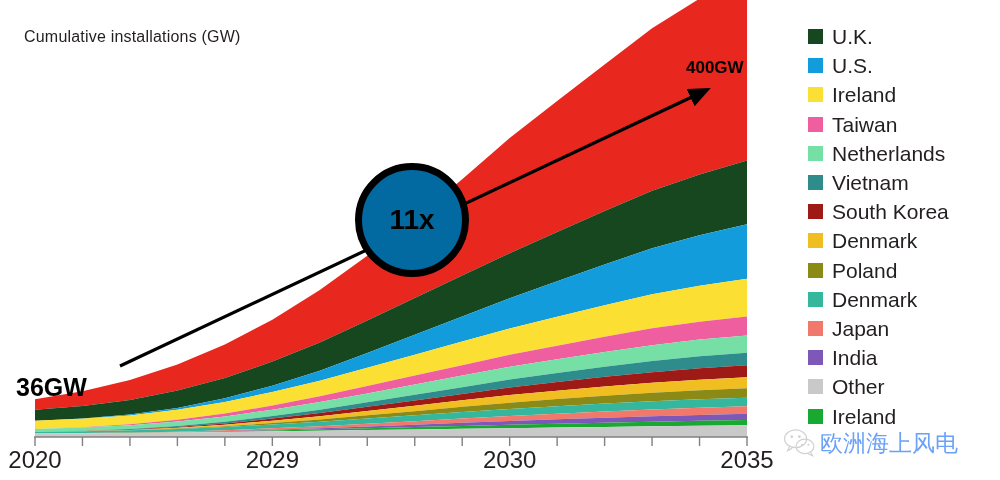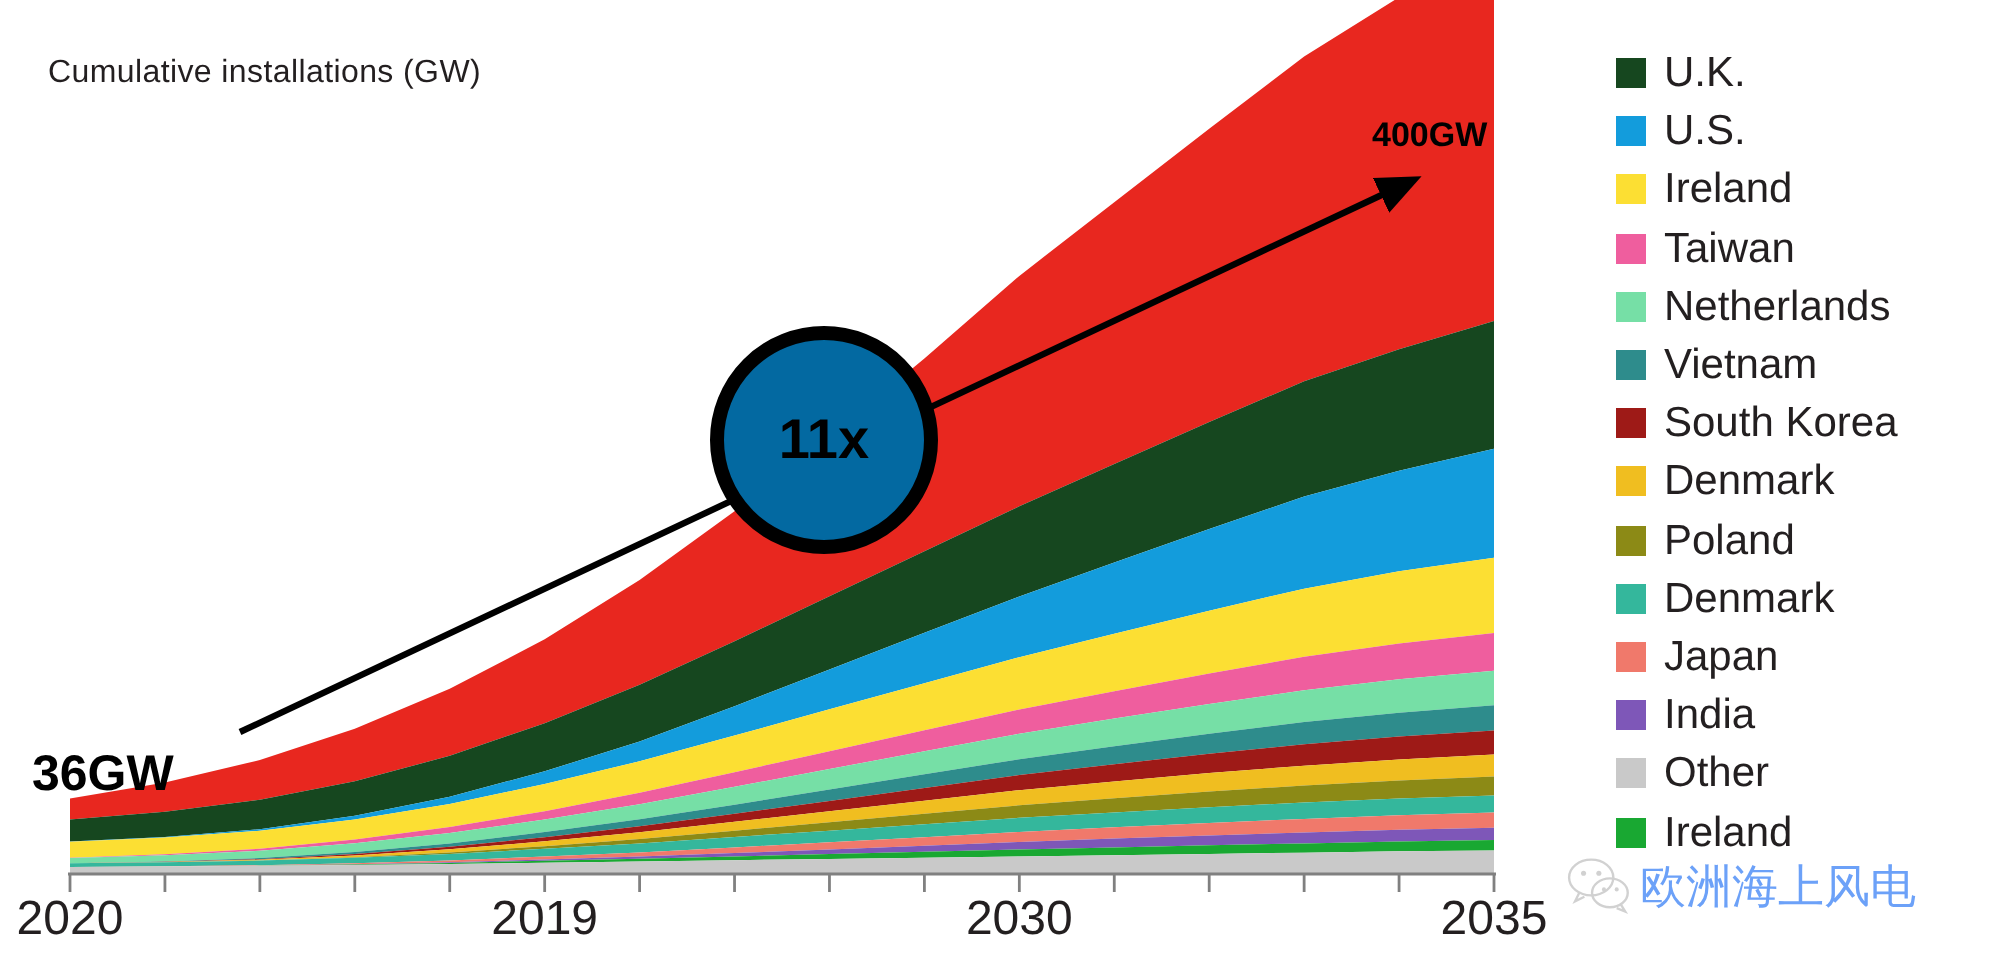--- a/index.html
+++ b/index.html
@@ -109,21 +109,21 @@
     </defs>
     <line x1="120" y1="366" x2="694" y2="96" stroke="#000" stroke-width="3.2" marker-end="url(#arrowhead)"></line>
   </svg>
 
   <div class="ann ann-36">36GW</div>
   <div class="ann ann-400">400GW</div>
   <div class="ann-11x">11x</div>
 
   <div id="xlabels">
       <div class="xlabel" style="left: 35px;">2020</div>
-      <div class="xlabel" style="left: 272.333px;">2019</div>
+      <div class="xlabel" style="left: 272.333px;">2029</div>
       <div class="xlabel" style="left: 509.667px;">2030</div>
       <div class="xlabel" style="left: 747px;">2035</div>
     </div>
 
   <div class="legend" id="legend">
       <div class="legend-item">
         <span class="legend-swatch" style="background: rgb(22, 71, 31);"></span>
         <span class="legend-label">U.K.</span>
       </div>
       <div class="legend-item">

